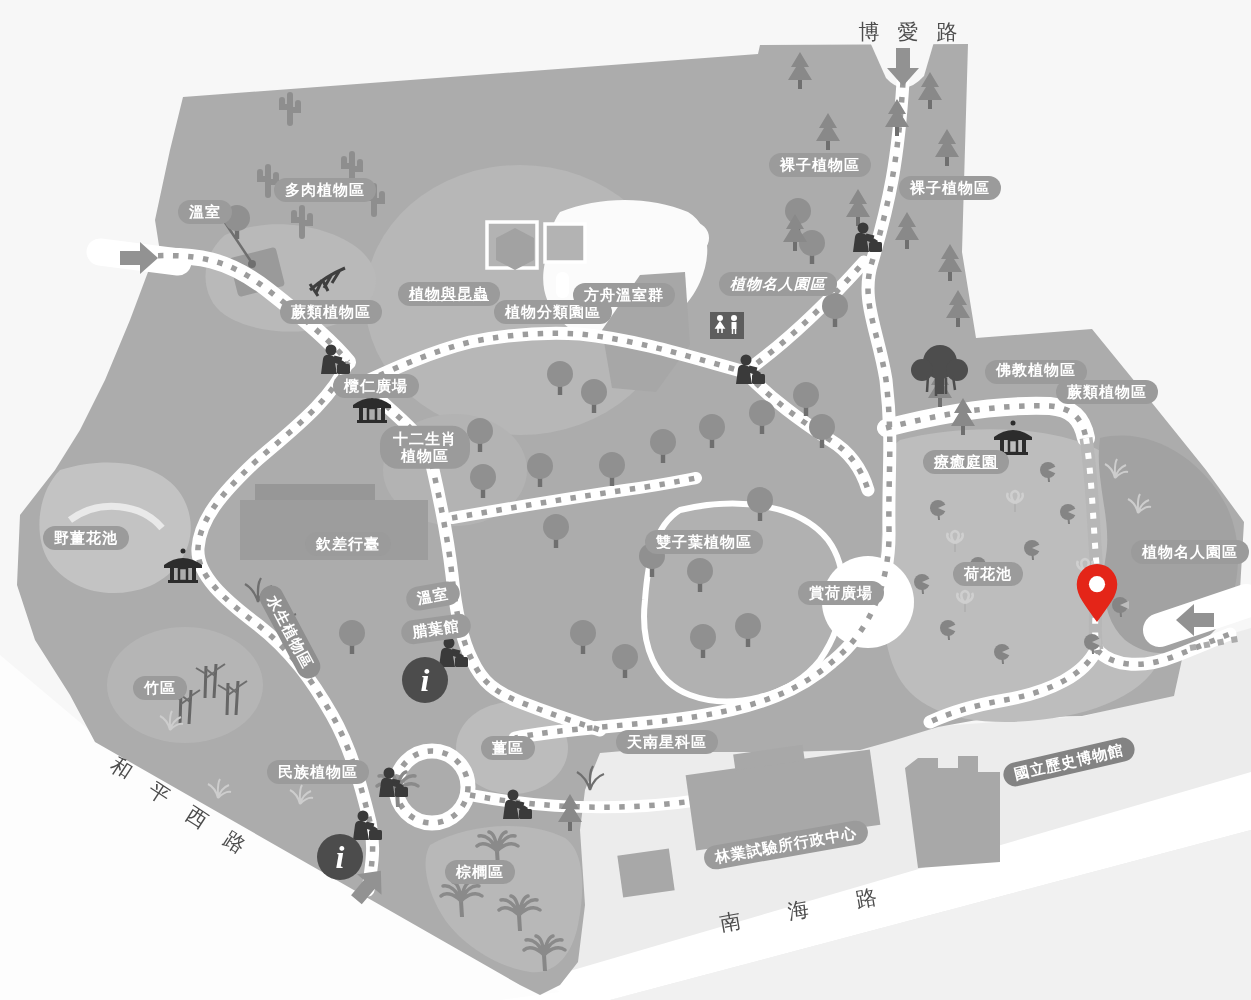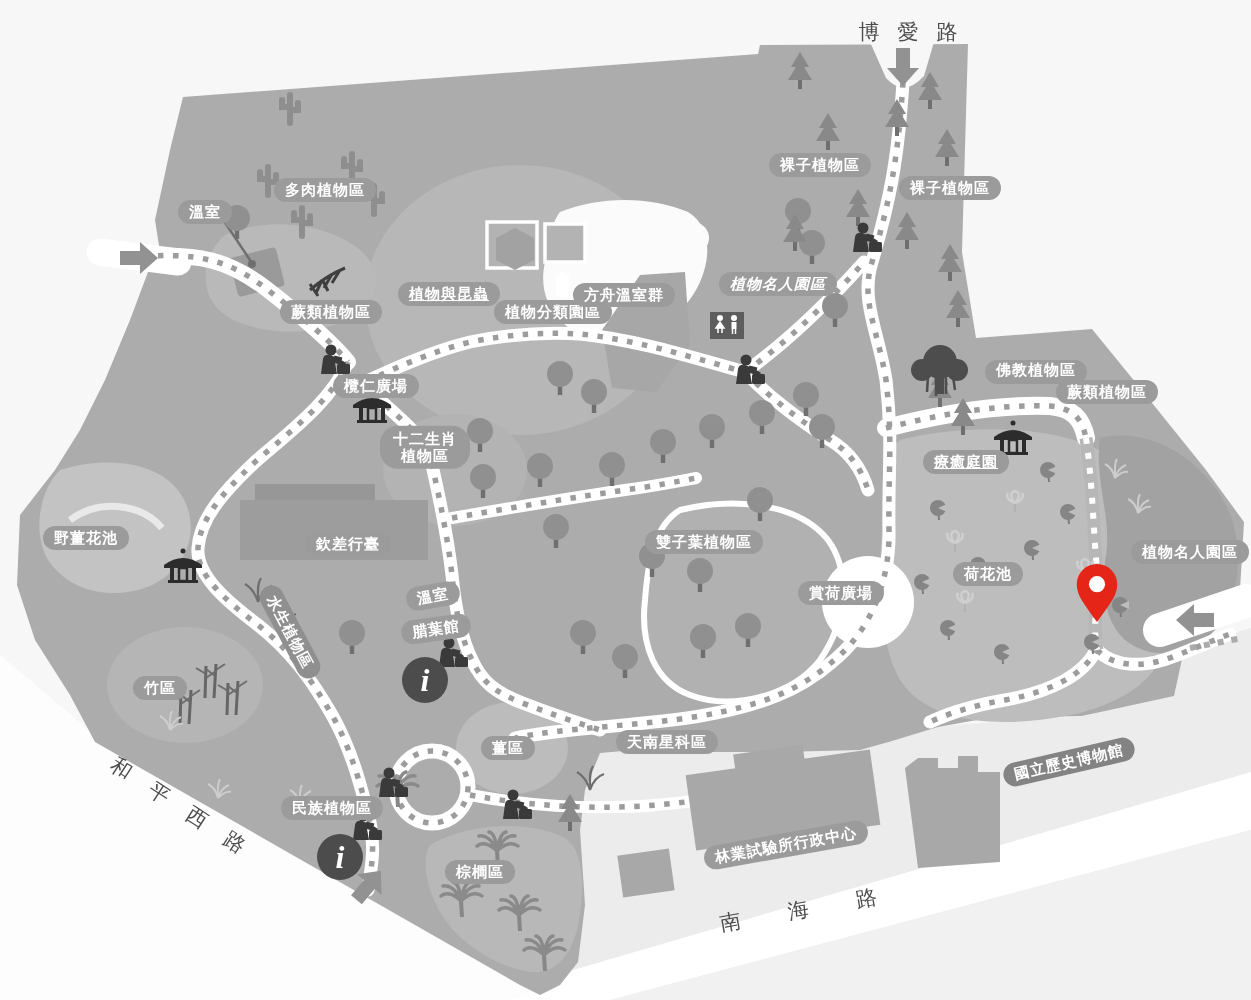--- a/index.html
+++ b/index.html
@@ -335,20 +335,20 @@
 <div class="lbl" style="left:86px;top:538px;">野薑花池</div>
 <div class="lbl" style="left:348px;top:544px;">欽差行臺</div>
 <div class="lbl" style="left:704px;top:542px;">雙子葉植物區</div>
 <div class="lbl" style="left:841px;top:586px;margin-top:7px;">賞荷廣場</div>
 <div class="lbl" style="left:988px;top:574px;">荷花池</div>
 <div class="lbl" style="left:1190px;top:552px;">植物名人園區</div>
 <div class="lbl md" style="left:290px;top:632px;transform:translate(-50%,-50%) rotate(62deg);">水生植物區</div>
 <div class="lbl" style="left:433px;top:596px;transform:translate(-50%,-50%) rotate(-10deg);">溫室</div>
 <div class="lbl" style="left:436px;top:629px;transform:translate(-50%,-50%) rotate(-8deg);">腊葉館</div>
 <div class="lbl" style="left:160px;top:688px;">竹區</div>
-<div class="lbl" style="left:332px;top:772px;margin-top:36px;">民族植物區</div>
+<div class="lbl" style="left:318px;top:772px;">民族植物區</div>
 <div class="lbl" style="left:508px;top:748px;">薑區</div>
 <div class="lbl" style="left:667px;top:742px;">天南星科區</div>
 <div class="lbl" style="left:480px;top:872px;">棕櫚區</div>
 <div class="lbl" style="left:786px;top:845px;transform:translate(-50%,-50%) rotate(-10deg);">林業試驗所行政中心</div>
 <div class="lbl dk" style="left:1069px;top:762px;transform:translate(-50%,-50%) rotate(-13deg);">國立歷史博物館</div>
 
 </div>
 
 </body></html>

